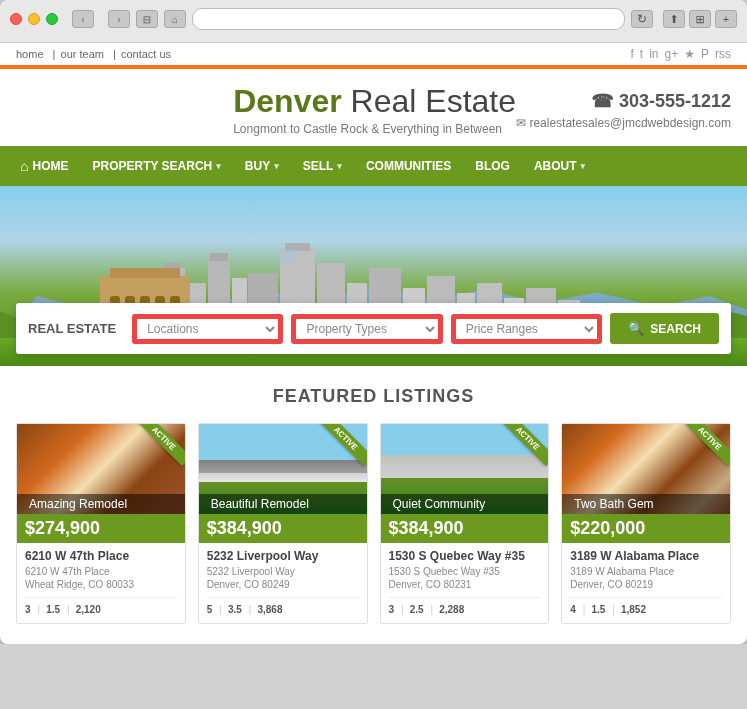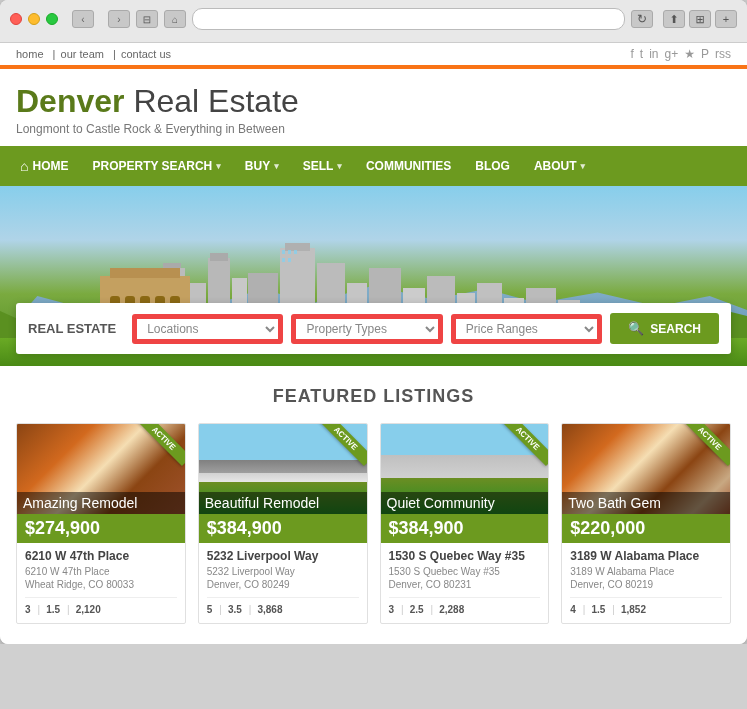--- a/index.html
+++ b/index.html
@@ -78,21 +78,21 @@
       padding: 4px 16px; border-bottom: 4px solid #f97316;
       font-size: 11px; color: #666;
     }
     .top-bar-links a { color: #666; text-decoration: none; margin-right: 4px; }
     .top-bar-links span { margin: 0 2px; }
     .social-icons { display: flex; gap: 6px; align-items: center; }
     .social-icon { font-size: 12px; color: #999; }
 
     
     .site-header {
-      display: flex; justify-content: space-between; align-items: center;
+      display: flex; justify-content: flex-end; align-items: center;
       padding: 14px 16px 10px;
     }
     .site-logo { }
     .logo-denver { font-size: 32px; font-weight: bold; color: #5a7a1a; }
     .logo-real { font-size: 32px; font-weight: normal; color: #444; }
     .logo-tagline { font-size: 12px; color: #777; margin-top: 2px; }
     .contact-info { text-align: right; font-size: 13px; color: #555; }
     .phone { font-size: 18px; font-weight: bold; color: #555; margin-bottom: 4px; }
     .email { font-size: 12px; color: #777; }
 
@@ -187,21 +187,21 @@
       position: absolute; top: 8px; right: -12px;
       background: #6c9a1f; color: white;
       font-size: 8px; font-weight: bold; padding: 2px 18px;
       transform: rotate(45deg);
       transform-origin: center;
       box-shadow: 0 1px 3px rgba(0,0,0,0.3);
     }
     .listing-label {
       position: absolute; bottom: 0; left: 0; right: 0;
       background: rgba(0,0,0,0.5); color: white;
-      font-size: 14px; padding: 3px 6px;
+      font-size: 12px; padding: 3px 12px;
     }
     .listing-price {
       background: #6c9a1f; color: white; font-size: 18px; font-weight: bold;
       padding: 4px 8px;
     }
     .listing-info { padding: 6px 8px 8px; }
     .listing-address { font-size: 12px; font-weight: bold; color: #444; margin-bottom: 2px; }
     .listing-sub-address { font-size: 10px; color: #888; margin-bottom: 6px; line-height: 1.3; }
     .listing-stats {
       display: flex; gap: 4px; font-size: 10px; color: #777;
@@ -270,20 +270,24 @@
         <span class="social-icon">rss</span>
       </div>
     </div>
 
     <div class="site-header">
       <div class="site-logo">
         <div>
           <span class="logo-denver">Denver</span><span class="logo-real"> Real Estate</span>
         </div>
         <div class="logo-tagline">Longmont to Castle Rock &amp; Everything in Between</div>
+      </div>
+      <div class="contact-info">
+        <div class="phone">☎ 303-555-1212</div>
+        <div class="email">✉ realestatesales@jmcdwebdesign.com</div>
       </div>
     </div>
 
     <nav class="main-nav">
       <div class="nav-item">
         <span class="nav-home-icon">⌂</span>
         <span>HOME</span>
       </div>
       <div class="nav-item">
         <span>PROPERTY SEARCH</span>

